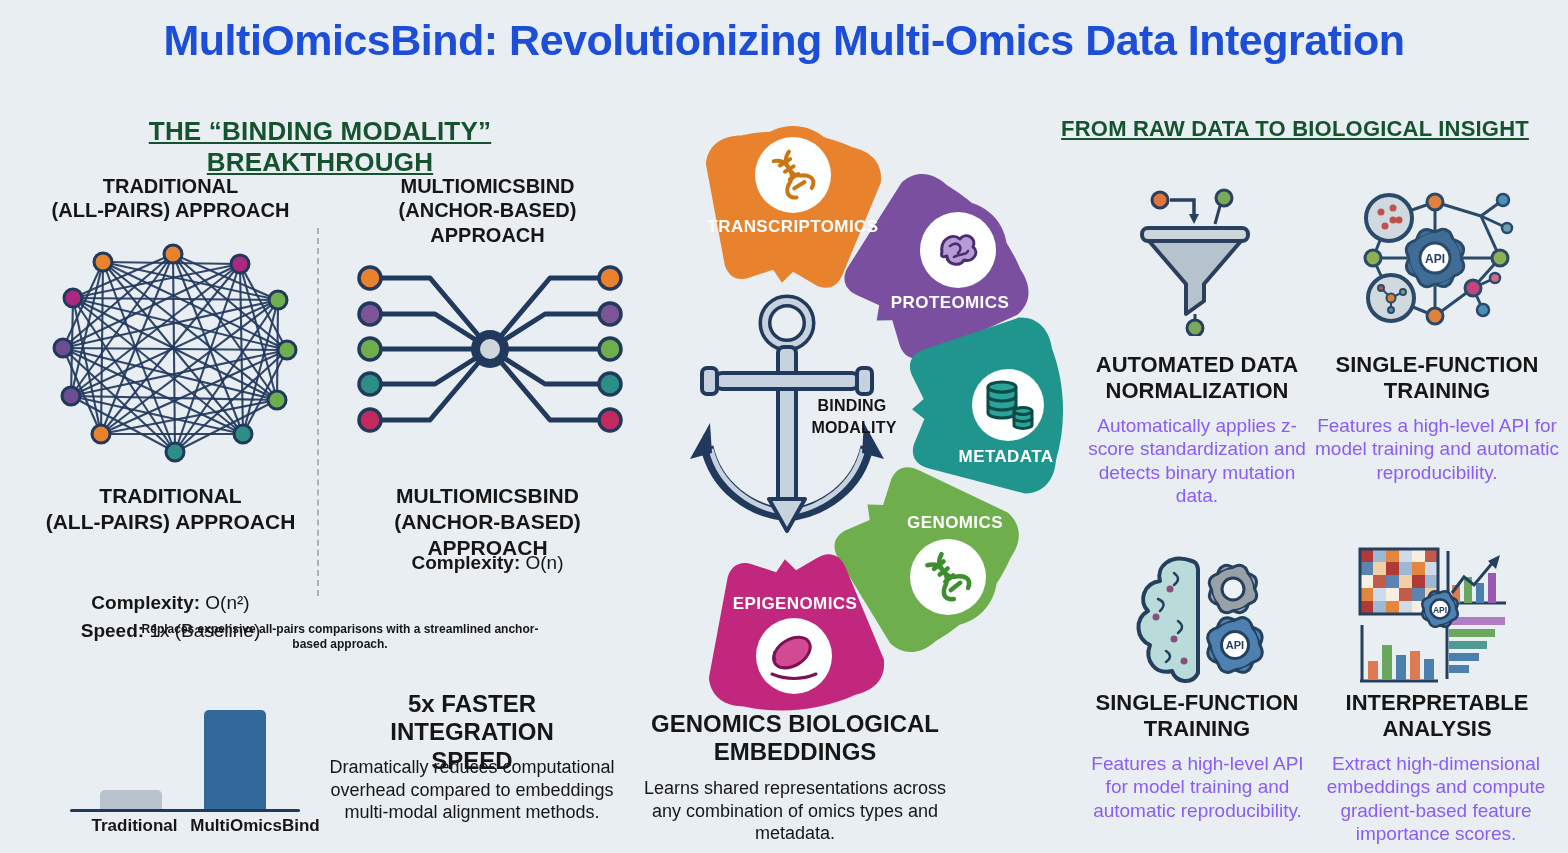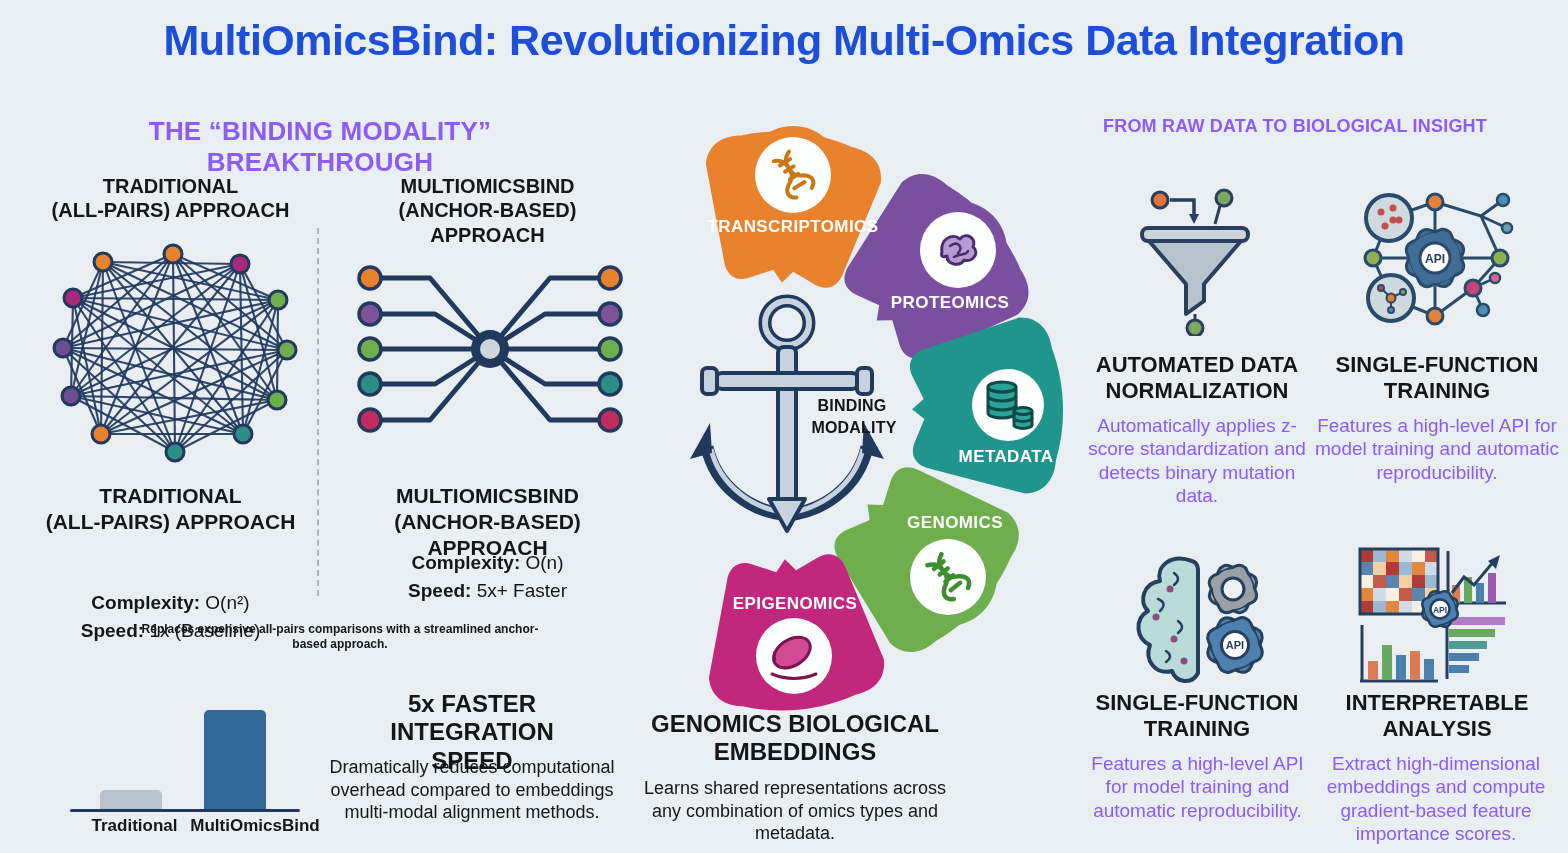--- a/index.html
+++ b/index.html
@@ -8,21 +8,21 @@
     background:#e9eef2;
     font-family:"Liberation Sans", sans-serif;
     color:#161616;
   }
   .abs{position:absolute;}
   .ctr{text-align:center;}
   .title{
     left:0;top:16px;width:1568px;font-size:43px;font-weight:700;
     letter-spacing:-0.5px;color:#1d4ed8;
   }
-  .section-h{font-size:26px;font-weight:700;letter-spacing:0.2px;color:#8b5cf6;}
+  .section-h{font-size:26px;font-weight:700;letter-spacing:0.2px;color:#14532d;text-decoration:underline;}
   .approach-h{font-size:20px;font-weight:700;line-height:1.22;}
   .approach-h2{font-size:21px;font-weight:700;line-height:1.24;}
   .stats{font-size:19px;line-height:1.45;}
   .stats b{font-weight:700;}
   .note{font-size:12px;line-height:1.25;font-weight:bold;}
   .feat-title{font-size:24px;font-weight:700;line-height:1.18;}
   .feat-body{font-size:18px;line-height:1.25;}
   .card-title{font-size:22px;font-weight:700;line-height:1.2;}
   .card-body{font-size:19px;line-height:1.23;color:#8b5cf6;}
   .divider{
@@ -171,21 +171,20 @@
   <div>MULTIOMICSBIND</div>
   <div>(ANCHOR-BASED) APPROACH</div>
 </div>
 
 <div class="abs ctr stats" style="left:28px;top:549px;width:285px;margin-top:40px;">
   <div><b>Complexity:</b> <span>O(n²)</span></div>
   <div><b>Speed:</b> <span>1x (Baseline)</span></div>
 </div>
 <div class="abs ctr stats" style="left:335px;top:549px;width:305px;">
   <div><b>Complexity:</b> <span>O(n)</span></div>
-  <div><b>Speed:</b> <span>5x+ Faster</span></div>
 </div>
 
 <div class="abs ctr note" style="left:130px;top:622px;width:420px;">Replaces expensive all-pairs comparisons with a streamlined anchor-based approach.</div>
 
 <div class="abs chart">
   <div class="bar bar1" style="height: 20px; background: rgb(183, 194, 204);"></div>
   <div class="bar bar2" style="height: 100px; background: rgb(51, 104, 155);"></div>
   <div class="baseline"></div>
   <span class="lbl lbl1">Traditional</span>
   <span class="lbl lbl2">MultiOmicsBind</span>
@@ -277,21 +276,21 @@
   <text x="356" y="347" class="wedge-lbl">METADATA</text>
   <text x="305" y="413" class="wedge-lbl">GENOMICS</text>
   <text x="145" y="494" class="wedge-lbl">EPIGENOMICS</text>
   <text x="202" y="296" class="anchor-lbl">BINDING</text>
   <text x="204" y="318" class="anchor-lbl">MODALITY</text>
 </svg>
 
 <div class="abs ctr feat-title" style="left:645px;top:710px;width:300px;">GENOMICS BIOLOGICAL EMBEDDINGS</div>
 <div class="abs ctr feat-body" style="left:640px;top:777px;width:310px;">Learns shared representations across any combination of omics types and metadata.</div>
 
-<div class="abs ctr section-h" style="left:1040px;top:116px;width:510px;font-size:18px;">FROM RAW DATA TO BIOLOGICAL INSIGHT</div>
+<div class="abs ctr section-h" style="left:1040px;top:116px;width:510px;font-size:22px;">FROM RAW DATA TO BIOLOGICAL INSIGHT</div>
 
 <svg class="abs" style="left:1120px;top:186px;" width="150" height="150" viewBox="0 0 150 150">
   <circle cx="40" cy="14" r="8" fill="#e2753b" stroke="#2a3f5e" stroke-width="3"></circle>
   <polyline points="50,14 74,14 74,28" fill="none" stroke="#2a3f5e" stroke-width="3.5"></polyline>
   <path d="M69,28 L79,28 L74,38 Z" fill="#2a3f5e"></path>
   <circle cx="104" cy="12" r="8" fill="#7aa85c" stroke="#2a3f5e" stroke-width="3"></circle>
   <line x1="100" y1="20" x2="95" y2="38" stroke="#2a3f5e" stroke-width="3"></line>
   <rect x="22" y="42" width="106" height="13" rx="6" fill="#cdd6dd" stroke="#2a3f5e" stroke-width="4"></rect>
   <path d="M29,55 L66,98 L66,128 L84,115 L84,98 L121,55 Z" fill="#b6c2cc" stroke="#2a3f5e" stroke-width="4" stroke-linejoin="round"></path>
   <line x1="75" y1="128" x2="75" y2="135" stroke="#2a3f5e" stroke-width="3"></line>

